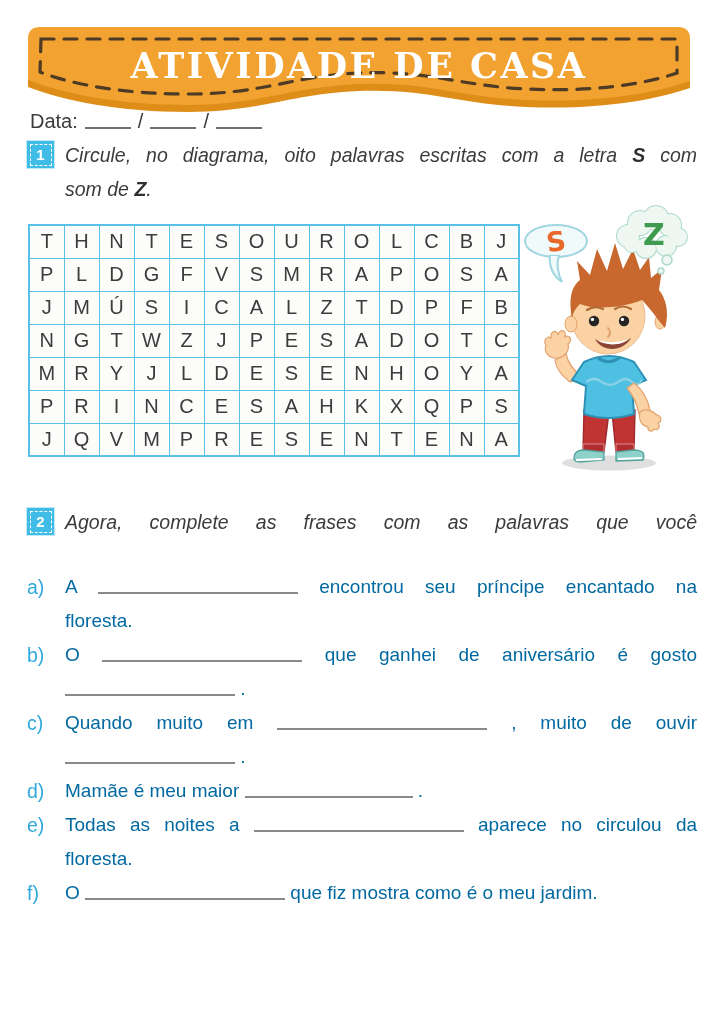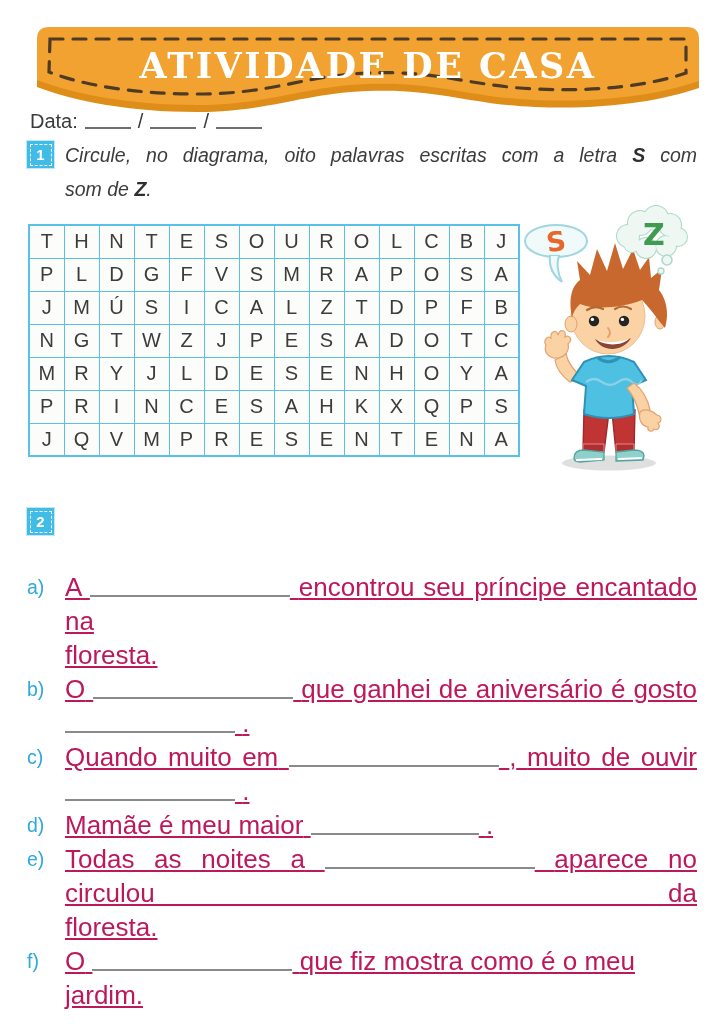--- a/index.html
+++ b/index.html
@@ -1,20 +1,20 @@
 <!DOCTYPE html>
 <html><head>
 <meta charset="utf-8">
 <style>
   html,body{margin:0;padding:0;background:#ffffff;}
   body{width:718px;height:1024px;font-family:"Liberation Sans",sans-serif;color:#3b3b3b;}
   .page{position:relative;width:718px;height:1024px;background:#ffffff;overflow:hidden;}
 
   
-  .banner{position:absolute;left:33px;top:24px;width:670px;height:96px;}
+  .banner{position:absolute;left:24px;top:24px;width:670px;height:96px;}
   .banner svg{display:block;}
   .banner-title-text{font-family:"DejaVu Serif",serif;font-weight:bold;letter-spacing:2.5px;}
 
   
   .date-line{position:absolute;left:30px;top:110px;font-size:20px;color:#3b3b3b;}
   .date-blank{display:inline-block;width:46px;height:13px;border-bottom:2.2px solid #6f6f6f;margin:0 7px;transform:translateY(1px);}
   .date-slash{color:#3b3b3b;}
 
   
   .question{position:absolute;display:flex;gap:11px;width:670px;}
@@ -30,21 +30,21 @@
   .wordsearch{position:absolute;left:28px;top:224px;border-collapse:collapse;border:2.5px solid #58c1e5;background:#fdfdfb;}
   .wordsearch td{width:35px;height:33px;box-sizing:border-box;border:1.6px solid #58c1e5;text-align:center;vertical-align:middle;font-size:20px;color:#3c3c3c;padding:0;background:#fcfcfa;}
 
   
   .illustration{position:absolute;left:510px;top:200px;width:208px;height:280px;}
 
   
   .sentences{position:absolute;left:27px;top:570px;width:670px;}
   .sentence-item{display:flex;}
   .sentence-label{flex:0 0 38px;color:#2fa9dc;font-size:19.5px;line-height:34px;}
-  .sentence-content{flex:1;font-size:26px;line-height:34px;color:#be185d;text-decoration:underline;}
+  .sentence-content{flex:1;font-size:19px;line-height:34px;color:#0369a1;}
   .sentence-line{min-height:34px;}
   .sentence-line.justify{text-align:justify;text-align-last:justify;}
   .blank{display:inline-block;height:13px;border-bottom:2.2px solid #8a8a8a;transform:translateY(1px);}
 </style>
 </head>
 <body>
 
 <div class="page">
 
   <div class="banner">
@@ -261,20 +261,21 @@
         <text x="144" y="45" text-anchor="middle" font-size="30" font-weight="bold" fill="#3E9B4F" font-family="DejaVu Sans, sans-serif">Z</text>
       </g>
     </svg>
   </div>
 
   <div class="question q2">
     <div class="badge">
       <div class="badge-inner">2</div>
     </div>
     <div class="q-text">
+      <div class="jline">Agora, complete as frases com as palavras que você</div>
     </div>
   </div>
 
   <div class="sentences">
       <div class="sentence-item">
         <div class="sentence-label">a)</div>
         <div class="sentence-content">
           <div class="sentence-line justify"><span>A</span> <span class="blank" style="width: 200px;"></span> <span>encontrou seu príncipe encantado na</span></div>
           <div class="sentence-line"><span>floresta.</span></div>
         </div>

